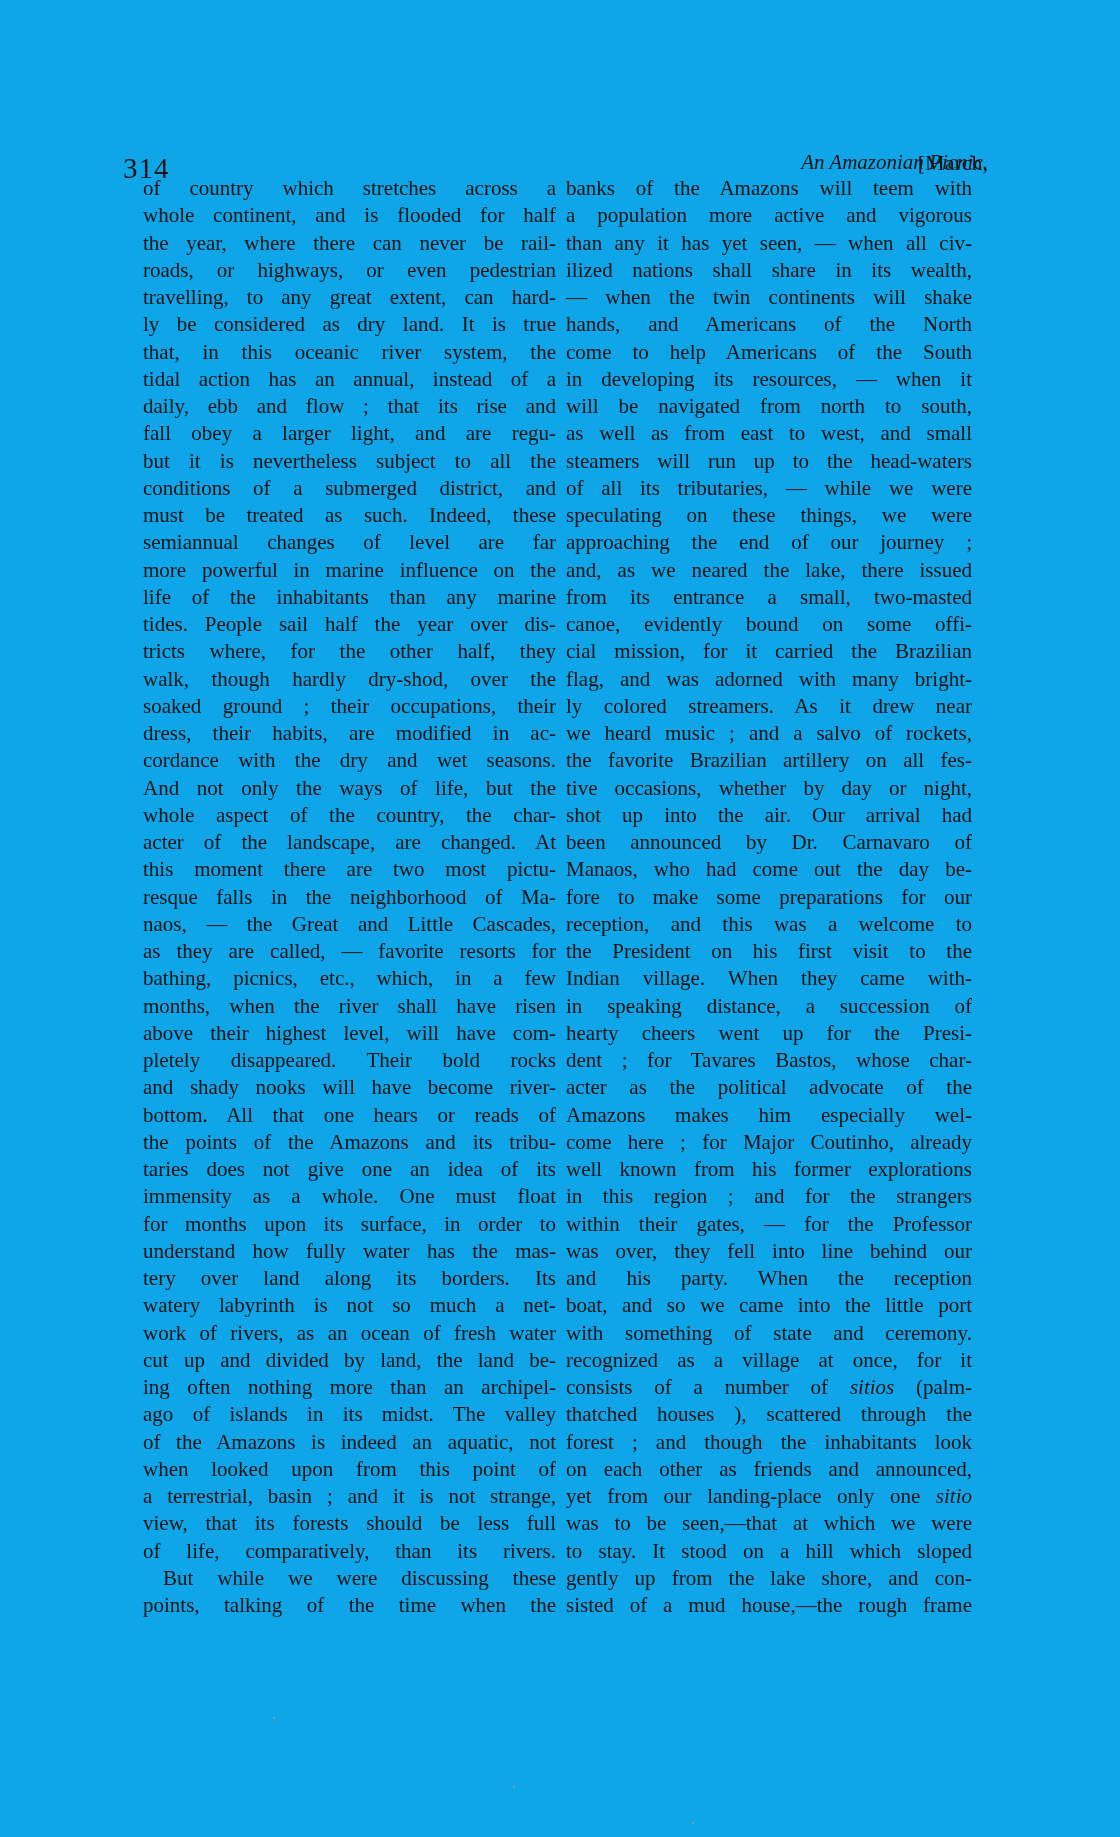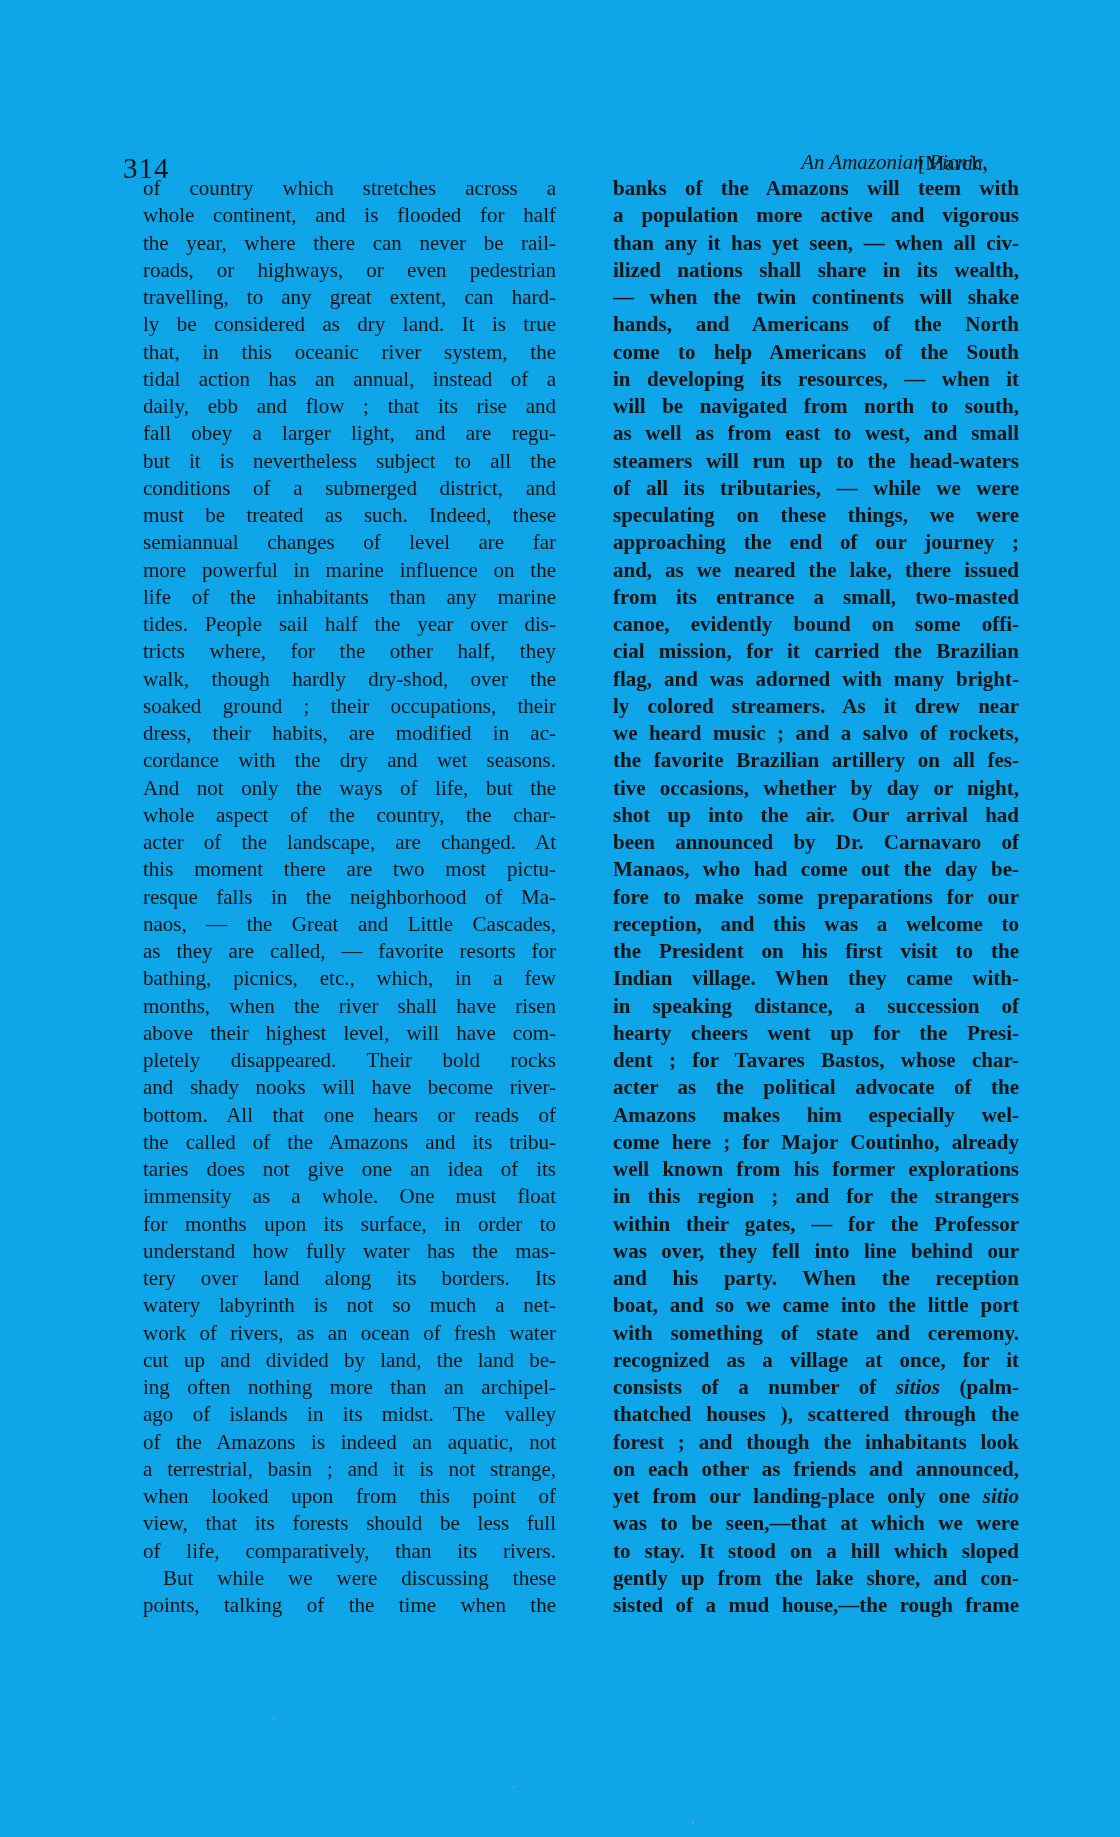--- a/index.html
+++ b/index.html
@@ -6,21 +6,21 @@
   body { width: 1120px; height: 1837px; position: relative; overflow: hidden;
          font-family: "Liberation Serif", "DejaVu Serif", serif; color: #141414; }
   .page { position: absolute; left: 0; top: 0; width: 1120px; height: 1837px; background: #0ea5e9; }
   .running-head { position: absolute; top: 150px; left: 120px; width: 868px; height: 40px; }
   .folio { position: absolute; left: 3px; top: 2px; font-size: 29px; letter-spacing: 1px; }
   .head-title { position: absolute; left: 0; width: 868px; top: 0; text-align: right;
                 font-style: italic; font-size: 21px; padding-left: 10px; box-sizing: border-box; }
   .head-date { position: absolute; right: 0; top: 0; font-size: 22px; }
   .column { position: absolute; top: 175px; }
   .col-left { left: 143px; width: 413px; }
-  .col-right { left: 613px; width: 406px; font-weight: bold; }
+  .col-right { left: 566px; width: 406px; }
   .line { display: block; height: 27.25px; line-height: 27.25px; font-size: 21px;
           text-align: justify; text-align-last: justify; white-space: nowrap; overflow: visible; }
   .line.indent { padding-left: 20px; }
   .line .it { font-style: italic; }
   .speck { position: absolute; width: 2px; height: 2px; background: #9a9a9a; border-radius: 1px; }
 </style>
 </head>
 <body>
 
 <div class="page">
@@ -59,34 +59,34 @@
       <div class="line">this moment there are two most pictu-</div>
       <div class="line">resque falls in the neighborhood of Ma-</div>
       <div class="line">naos, — the Great and Little Cascades,</div>
       <div class="line">as they are called, — favorite resorts for</div>
       <div class="line">bathing, picnics, etc., which, in a few</div>
       <div class="line">months, when the river shall have risen</div>
       <div class="line">above their highest level, will have com-</div>
       <div class="line">pletely disappeared.  Their bold rocks</div>
       <div class="line">and shady nooks will have become river-</div>
       <div class="line">bottom.  All that one hears or reads of</div>
-      <div class="line">the called of the Amazons and its tribu-</div>
+      <div class="line">the points of the Amazons and its tribu-</div>
       <div class="line">taries does not give one an idea of its</div>
       <div class="line">immensity as a whole.  One must float</div>
       <div class="line">for months upon its surface, in order to</div>
       <div class="line">understand how fully water has the mas-</div>
       <div class="line">tery over land along its borders.  Its</div>
       <div class="line">watery labyrinth is not so much a net-</div>
       <div class="line">work of rivers, as an ocean of fresh water</div>
       <div class="line">cut up and divided by land, the land be-</div>
       <div class="line">ing often nothing more than an archipel-</div>
       <div class="line">ago of islands in its midst.  The valley</div>
       <div class="line">of the Amazons is indeed an aquatic, not</div>
+      <div class="line">when looked upon from this point of</div>
       <div class="line">a terrestrial, basin ; and it is not strange,</div>
-      <div class="line">when looked upon from this point of</div>
       <div class="line">view, that its forests should be less full</div>
       <div class="line">of life, comparatively, than its rivers.</div>
       <div class="line indent">But while we were discussing these</div>
       <div class="line">points, talking of the time when the</div>
     </div>
   <div class="column col-right" id="col-right">
       <div class="line">banks of the Amazons will teem with</div>
       <div class="line">a population more active and vigorous</div>
       <div class="line">than any it has yet seen, — when all civ-</div>
       <div class="line">ilized nations shall share in its wealth,</div>

